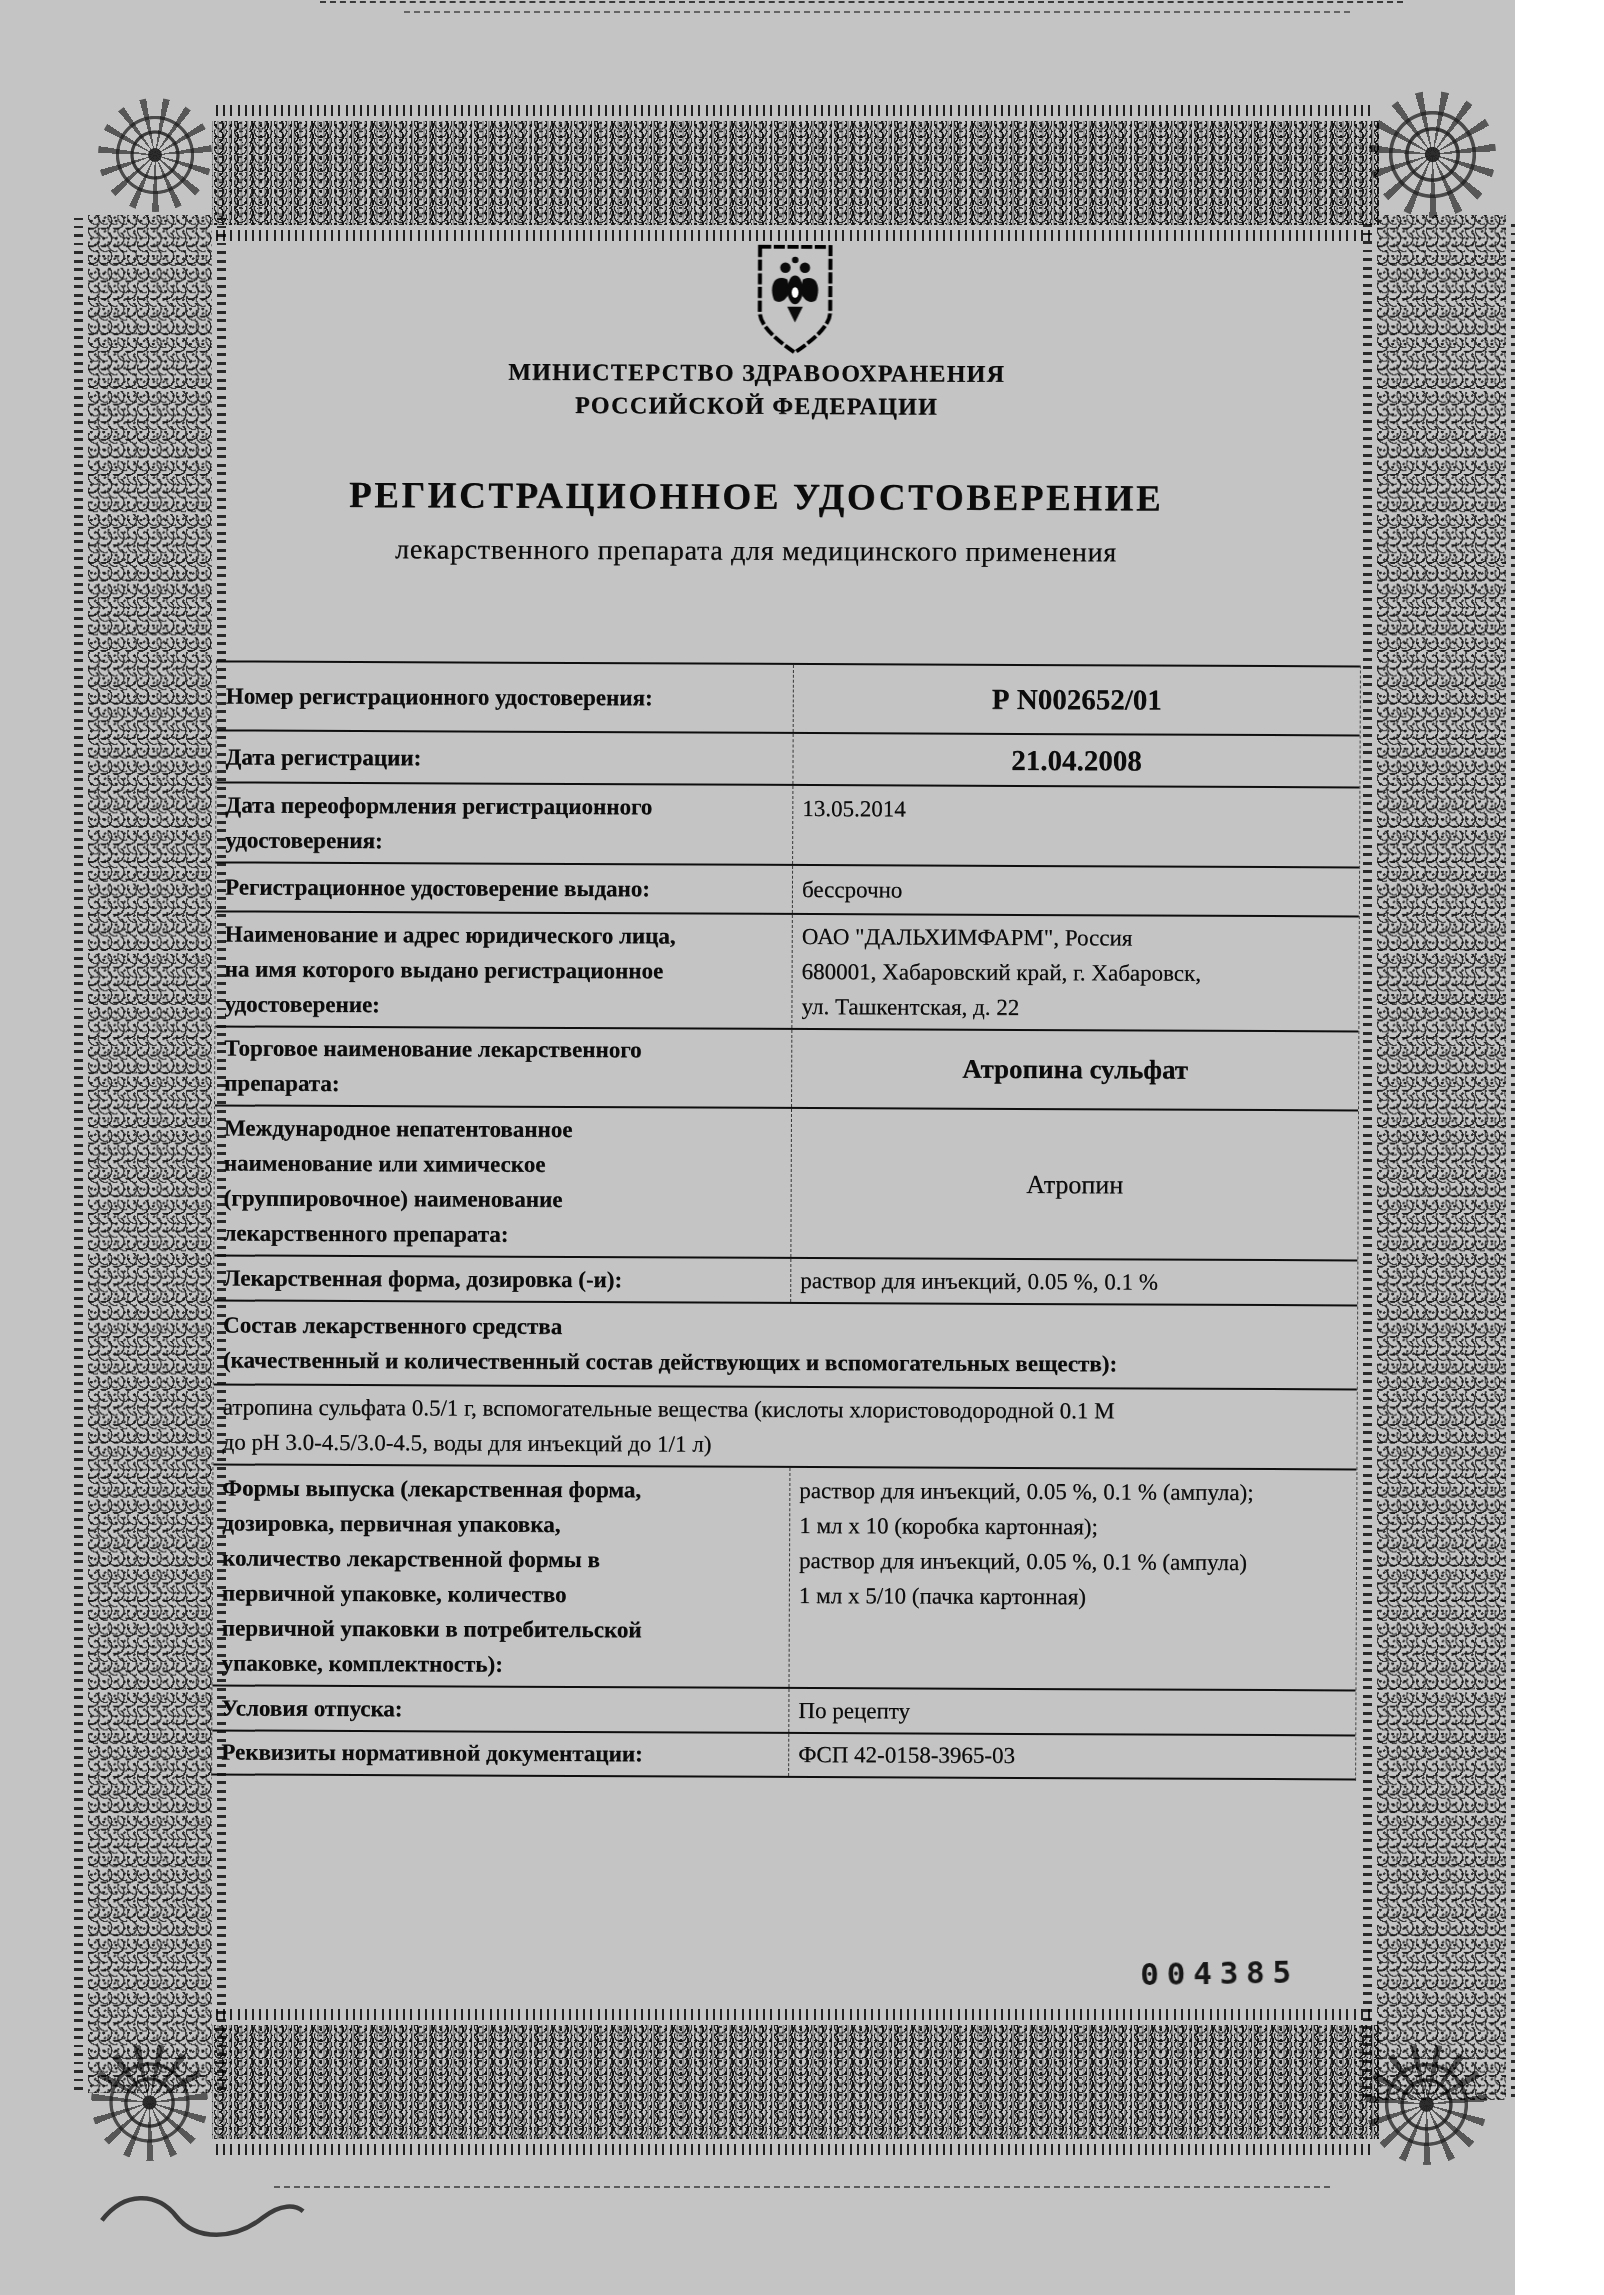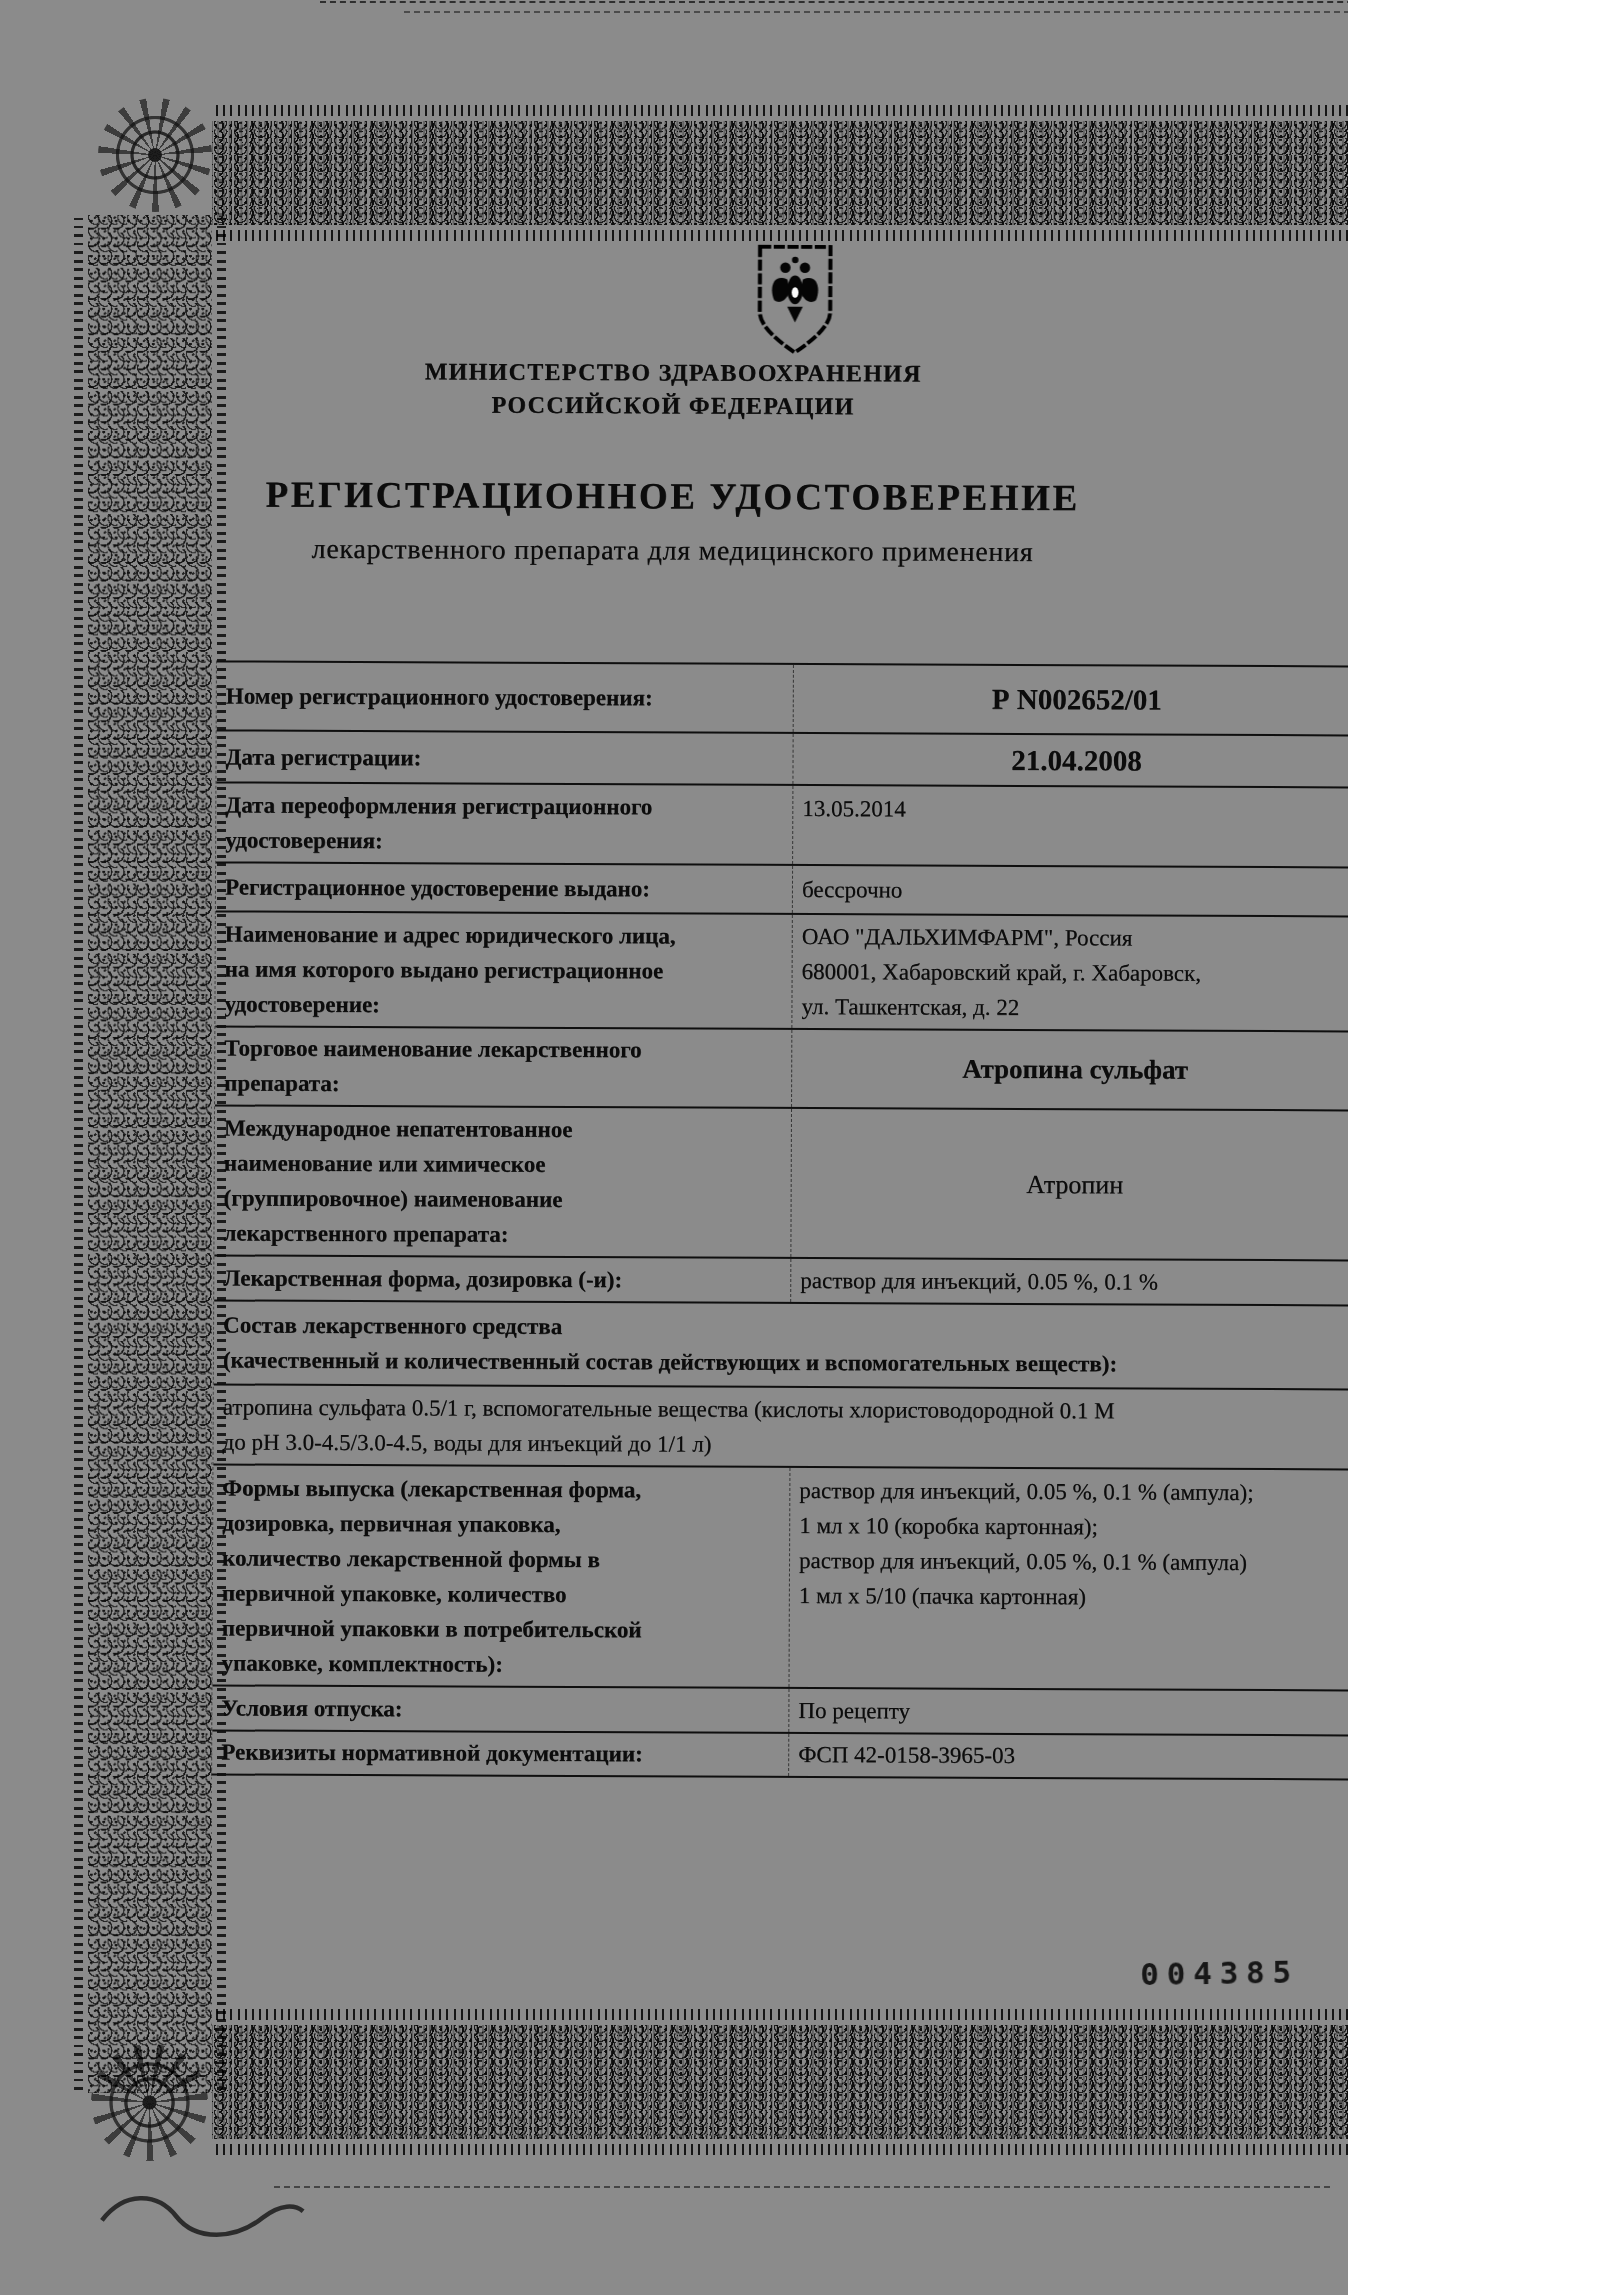--- a/index.html
+++ b/index.html
@@ -1,18 +1,18 @@
 <!DOCTYPE html>
 <html style="font-size:10.4px"><head>
 <meta charset="utf-8">
 <style>
   html,body { margin:0; padding:0; background:#ffffff; }
   .page {
-    position:relative; width:1348px; height:2295px; overflow:hidden;
-    background:#0ea5e9; color:#141414;
+    position:relative; width:1515px; height:2295px; overflow:hidden;
+    background:#f0abfc; color:#141414;
     font-family:"Liberation Serif","DejaVu Serif",serif;
     filter:grayscale(1) contrast(1.07);
   }
   .tilt { position:absolute; inset:0; transform:rotate(0.25deg); transform-origin:802px 196px; }
 
   
   .band { position:absolute; opacity:.88; filter:blur(0.3px) contrast(1.25); }
   .band.h {
     background-image:
       repeating-radial-gradient(circle at 3.9px 4.6px, rgba(0,0,0,.95) 0 1.6px, transparent 1.6px 6.5px),

